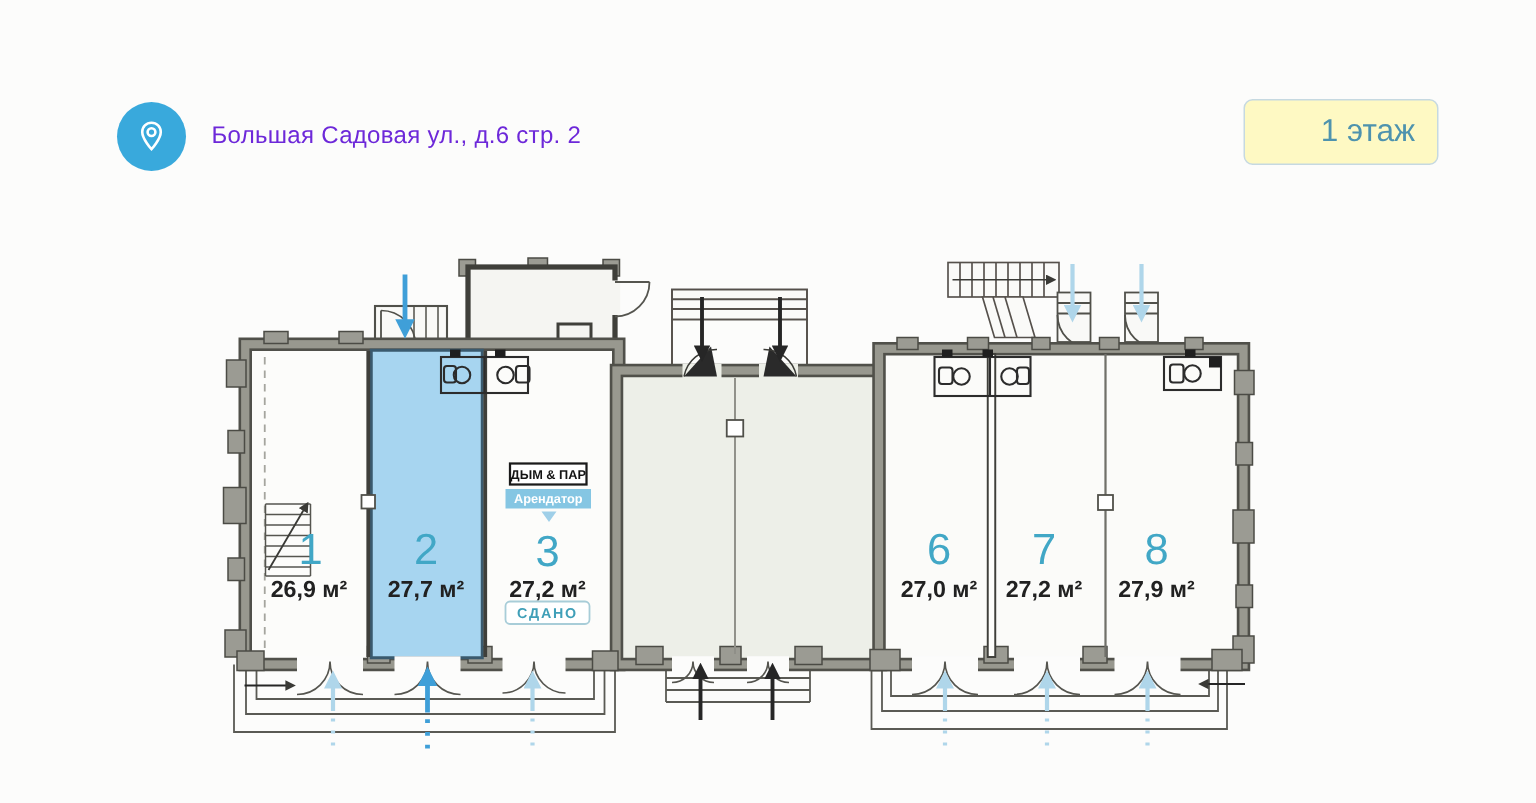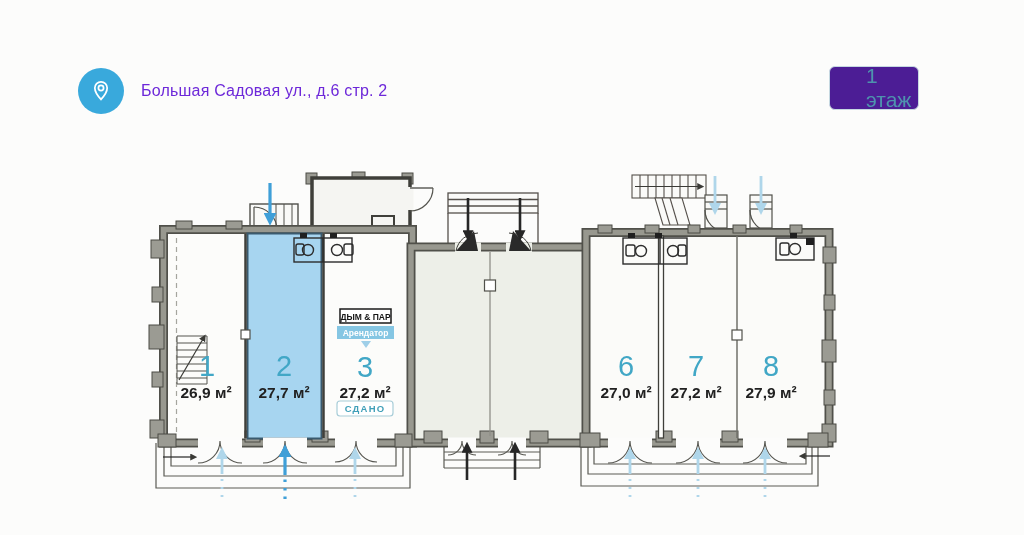--- a/index.html
+++ b/index.html
@@ -3,23 +3,23 @@
 <meta charset="utf-8">
 <style>
   html,body{margin:0;padding:0;}
   body{width:1024px;height:535px;overflow:hidden;background:#fcfcfb;
        font-family:"Liberation Sans", sans-serif;}
   .page{position:relative;width:1024px;height:535px;}
   .pin{position:absolute;left:78px;top:68px;width:46px;height:46px;border-radius:50%;
        background:#39a9dc;display:flex;align-items:center;justify-content:center;}
   .address{position:absolute;left:141px;top:68px;height:46px;display:flex;align-items:center;
        font-size:16px;color:#6d28d9;font-weight:400;letter-spacing:.2px;}
-  .floor-badge{position:absolute;left:829px;top:66px;width:90px;height:44px;box-sizing:border-box;
+  .floor-badge{position:absolute;left:829px;top:66px;width:130px;height:44px;box-sizing:border-box;
        display:flex;align-items:center;justify-content:center;border:1px solid #c6d9e1;
-       border-radius:6px;background:#4c1d95;color:#4e93ae;font-size:21px;cursor:pointer;padding-left:36px;}
+       border-radius:6px;background:#fef9c3;color:#4e93ae;font-size:21px;cursor:pointer;padding-left:36px;}
   svg.plan{position:absolute;left:0;top:0;}
   .num{font-size:29px;fill:#41a7c6;text-anchor:middle;font-weight:400;}
   .area{font-size:15.5px;fill:#212121;text-anchor:middle;font-weight:700;}
   .sdano{font-size:9.5px;fill:#3f9fb8;text-anchor:middle;font-weight:700;letter-spacing:1.2px;}
   .sign{font-size:8.5px;fill:#141414;text-anchor:middle;font-weight:700;}
   .band{font-size:8.5px;fill:#ffffff;text-anchor:middle;font-weight:700;}
 </style>
 </head>
 <body>
 

